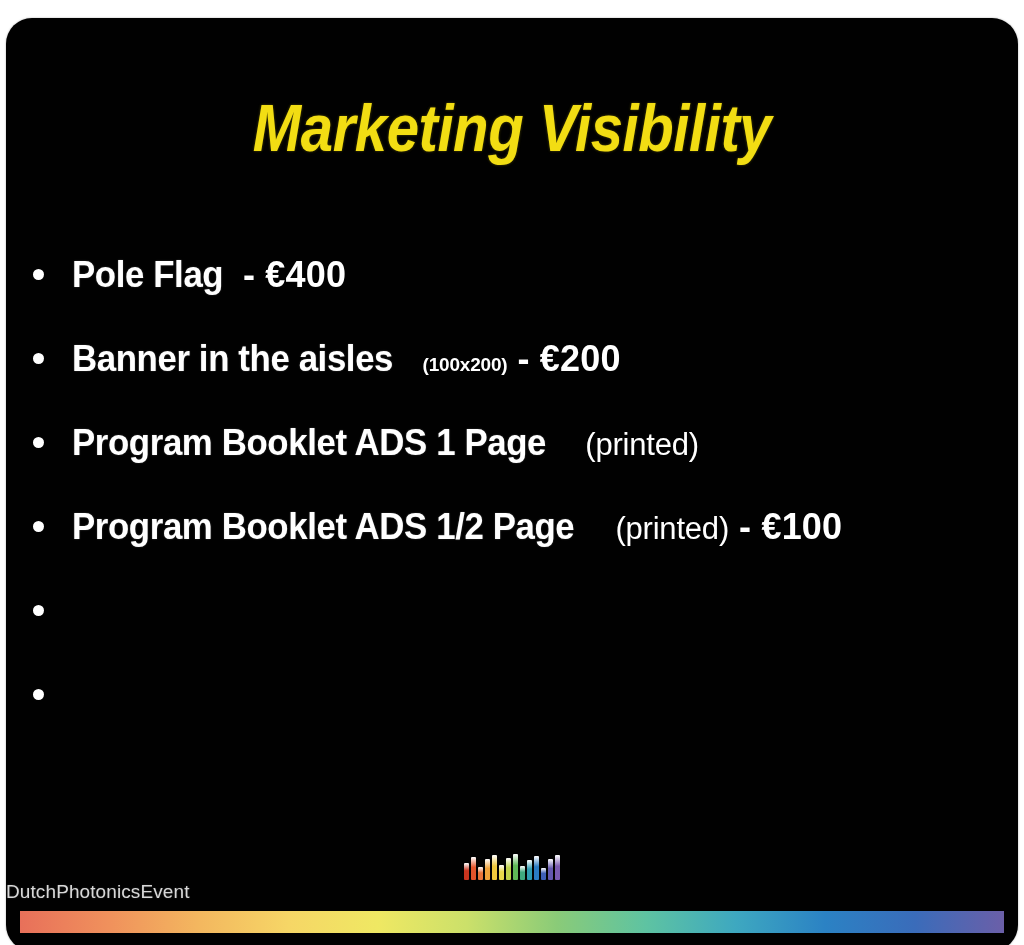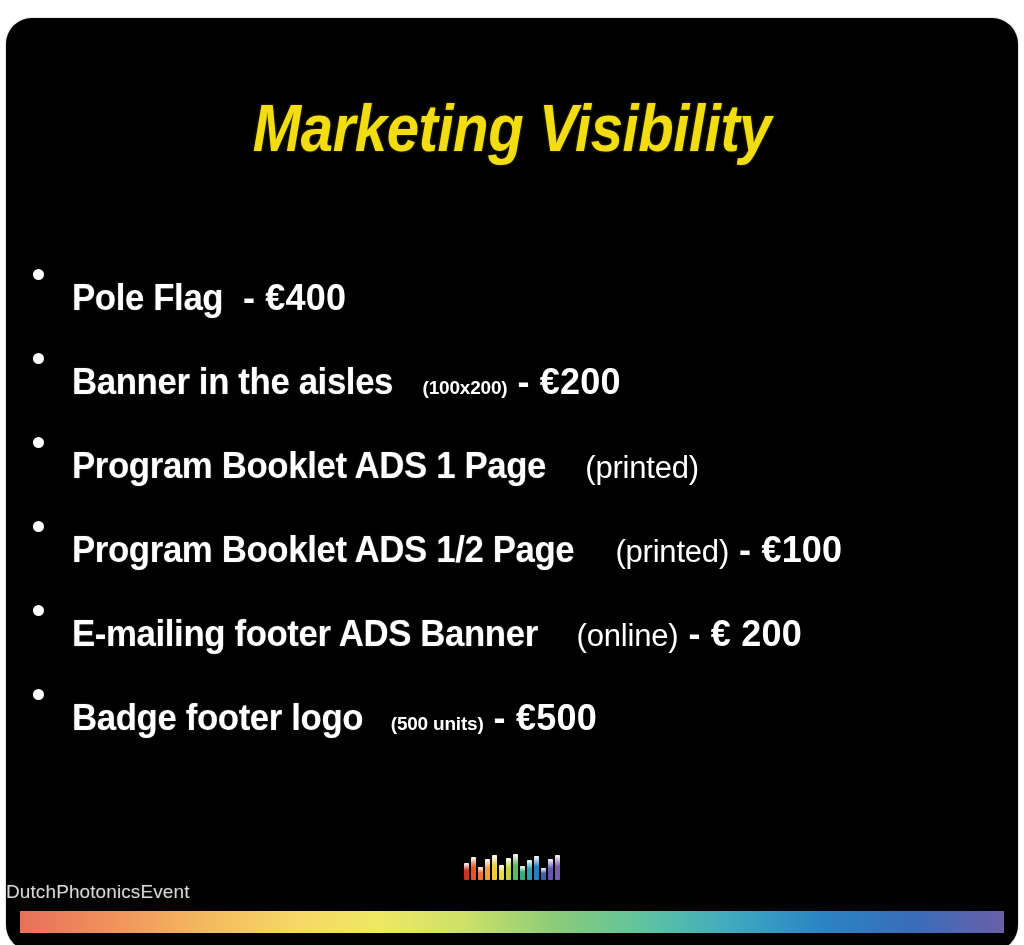--- a/index.html
+++ b/index.html
@@ -50,21 +50,21 @@
     position: absolute;
     left: 16px;
     top: 214px;
     width: 980px;
   }
 
   .item {
     position: relative;
     height: 84px;
     display: flex;
-    align-items: flex-end;
+    align-items: center;
     padding-left: 50px;
     box-sizing: border-box;
   }
 
   .bullet {
     position: absolute;
     left: 11px;
     top: 50%;
     margin-top: -5px;
     width: 11px;
@@ -187,34 +187,24 @@
       <span class="bullet"></span>
       <div class="line">
         <span class="label">Program Booklet ADS 1/2 Page</span>
         <span class="note">(printed)</span>
         <span class="price">- €100</span>
       </div>
     </div>
 
     <div class="item">
       <span class="bullet"></span>
-      <div class="line">
-        <span class="label">E-mailing footer ADS Banner</span>
-        <span class="note">(online)</span>
-        <span class="price">- € 200</span>
-      </div>
-    </div>
-
-    <div class="item">
-      <span class="bullet"></span>
-      <div class="line">
-        <span class="label">Badge footer logo</span>
-        <span class="note italic">(500 units)</span>
-        <span class="price">- €500</span>
-      </div>
+    </div>
+
+    <div class="item">
+      <span class="bullet"></span>
     </div>
 
   </div>
 
   <div class="logo">
     <div class="logo-bars" id="logo-bars">
         <span style="height: 17px; background: linear-gradient(to top, rgb(200, 52, 30) 0%, rgb(200, 52, 30) 55%, rgb(255, 255, 255) 100%);"></span>
         <span style="height: 23px; background: linear-gradient(to top, rgb(228, 84, 42) 0%, rgb(228, 84, 42) 55%, rgb(255, 255, 255) 100%);"></span>
         <span style="height: 13px; background: linear-gradient(to top, rgb(232, 116, 58) 0%, rgb(232, 116, 58) 55%, rgb(255, 255, 255) 100%);"></span>
         <span style="height: 21px; background: linear-gradient(to top, rgb(239, 162, 58) 0%, rgb(239, 162, 58) 55%, rgb(255, 255, 255) 100%);"></span>

